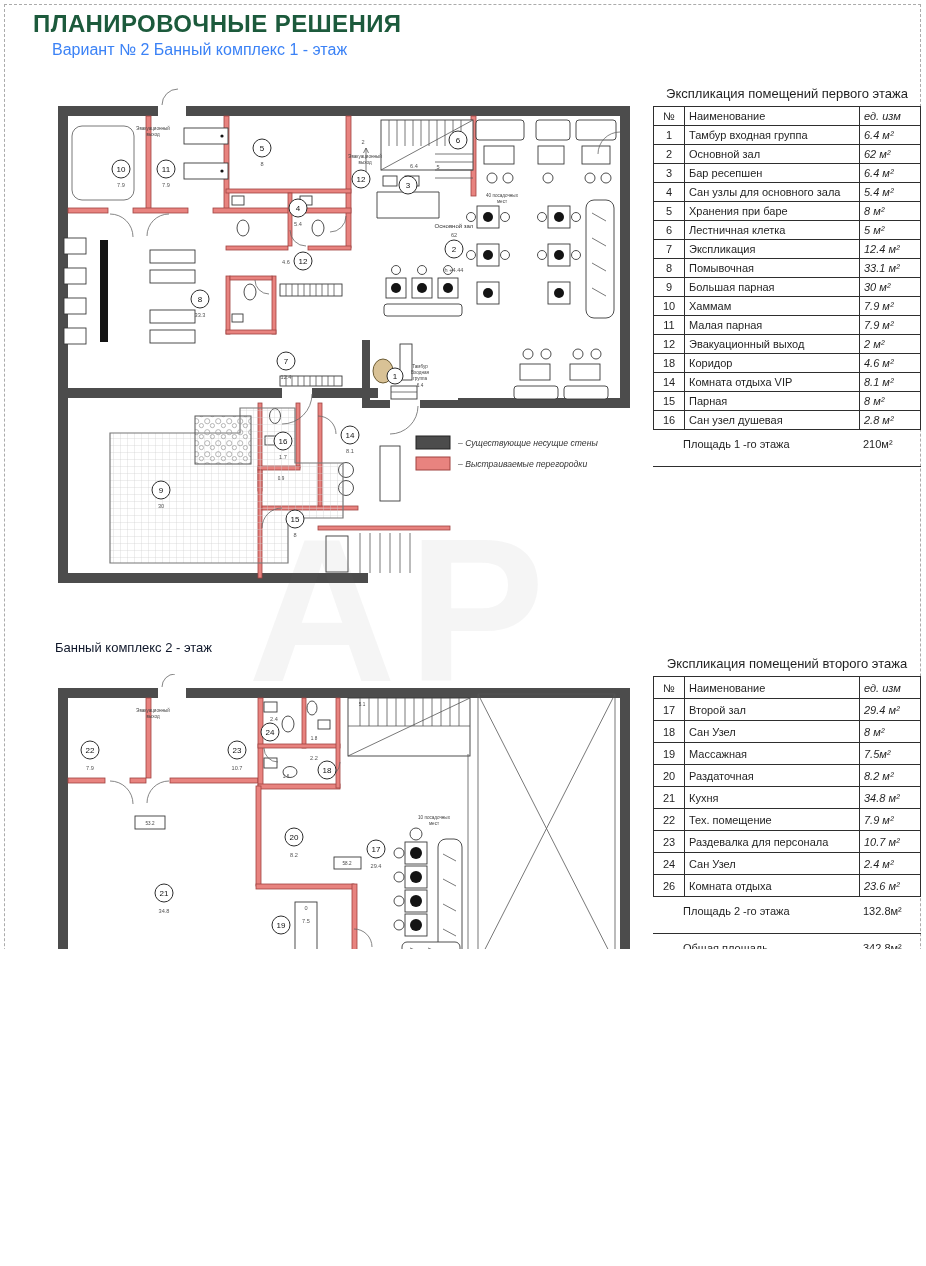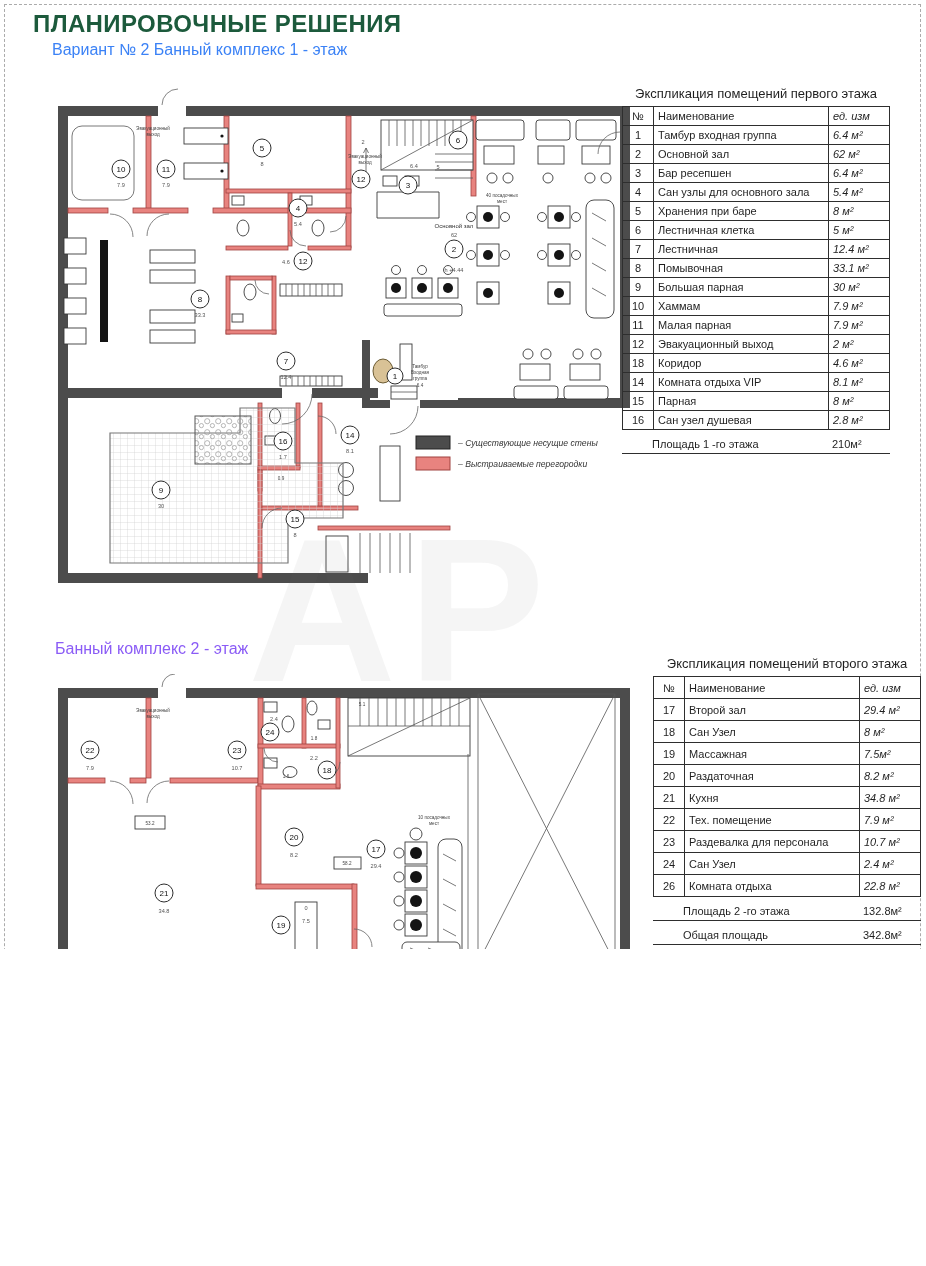--- a/index.html
+++ b/index.html
@@ -1,31 +1,31 @@
 <!DOCTYPE html>
 <html><head>
 <meta charset="utf-8">
 <style>
   html,body{margin:0;padding:0;background:#fff;}
   .sheet{position:relative;width:926px;height:949px;background:#fff;font-family:"Liberation Sans",sans-serif;overflow:hidden;}
   .frame{position:absolute;left:4px;top:4px;width:915px;height:1200px;border:1px dashed #ababab;}
   .bottom-line{position:absolute;left:0;top:1232px;width:926px;height:0;border-top:2px solid #8f8f8f;}
   .title{position:absolute;left:33px;top:10px;font-size:24px;font-weight:bold;color:#1c5a3c;letter-spacing:.4px;}
   .subtitle{position:absolute;left:52px;top:41px;font-size:16px;color:#3b82f6;}
-  .heading2{position:absolute;left:55px;top:640px;font-size:16px;color:#8b5cf6;}
+  .heading2{position:absolute;left:55px;top:640px;font-size:13px;color:#0f172a;}
   .exp{position:absolute;width:268px;}
-  .exp1{left:622px;top:86px;}
+  .exp1{left:653px;top:86px;}
   .exp2{left:653px;top:656px;}
   .exp .t{font-size:13px;text-align:center;color:#1f1f1f;margin-bottom:5px;}
   table{border-collapse:collapse;width:100%;font-size:11px;color:#1f1f1f;table-layout:fixed;}
   td{border:1px solid #2e2e2e;padding:1px 4px;height:16px;overflow:hidden;white-space:nowrap;}
   .exp2 td{height:19px;}
   .cn{width:22px;text-align:center;}
   .cu{width:52px;font-style:italic;}
-  .fr{display:flex;justify-content:space-between;align-items:flex-end;border-bottom:1px solid #2e2e2e;padding:8px 0 3px 30px;font-size:11px;color:#1f1f1f;}
+  .fr{display:flex;justify-content:space-between;align-items:flex-end;border-bottom:1px solid #2e2e2e;padding:8px 0 16px 30px;font-size:11px;color:#1f1f1f;}
   .fr .v{width:58px;margin-left:38px;}
   svg{position:absolute;}
   .pl1{left:50px;top:88px;}
   .pl2{left:50px;top:674px;}
   svg text{font-family:"Liberation Sans",sans-serif;}
   .wl{fill:#4c4c4c;}
   .blk{fill:#141414;}
   .pt{fill:#e8837f;stroke:#a04340;stroke-width:.8;}
   .fx{fill:none;stroke:#3a3a3a;stroke-width:.9;}
   .fxf{fill:#fff;stroke:#3a3a3a;stroke-width:.9;}
@@ -367,21 +367,21 @@
             <td>Хранения при баре</td>
             <td class="cu">8 м²</td>
           </tr>
       <tr>
             <td class="cn">6</td>
             <td>Лестничная клетка</td>
             <td class="cu">5 м²</td>
           </tr>
       <tr>
             <td class="cn">7</td>
-            <td>Лестничная</td>
+            <td>Экспликация</td>
             <td class="cu">12.4 м²</td>
           </tr>
       <tr>
             <td class="cn">8</td>
             <td>Помывочная</td>
             <td class="cu">33.1 м²</td>
           </tr>
       <tr>
             <td class="cn">9</td>
             <td>Большая парная</td>
@@ -649,21 +649,21 @@
             <td class="cu">10.7 м²</td>
           </tr>
       <tr>
             <td class="cn">24</td>
             <td>Сан Узел</td>
             <td class="cu">2.4 м²</td>
           </tr>
       <tr>
             <td class="cn">26</td>
             <td>Комната отдыха</td>
-            <td class="cu">22.8 м²</td>
+            <td class="cu">23.6 м²</td>
           </tr>
     </tbody>
       </table>
     <div class="fr">
       <span>Площадь 2 -го этажа</span>
       <span class="v">132.8м²</span>
     </div>
     <div class="fr">
       <span>Общая площадь</span>
       <span class="v">342.8м²</span>

